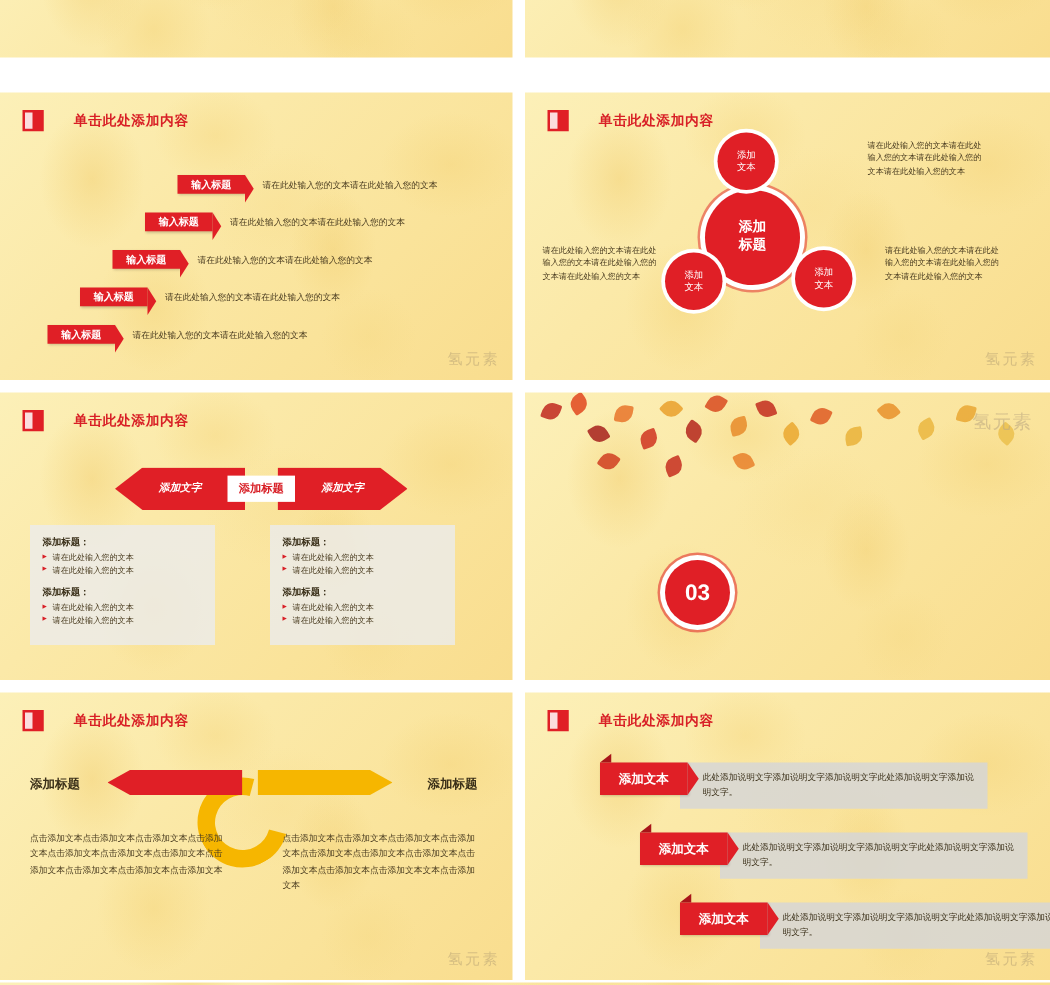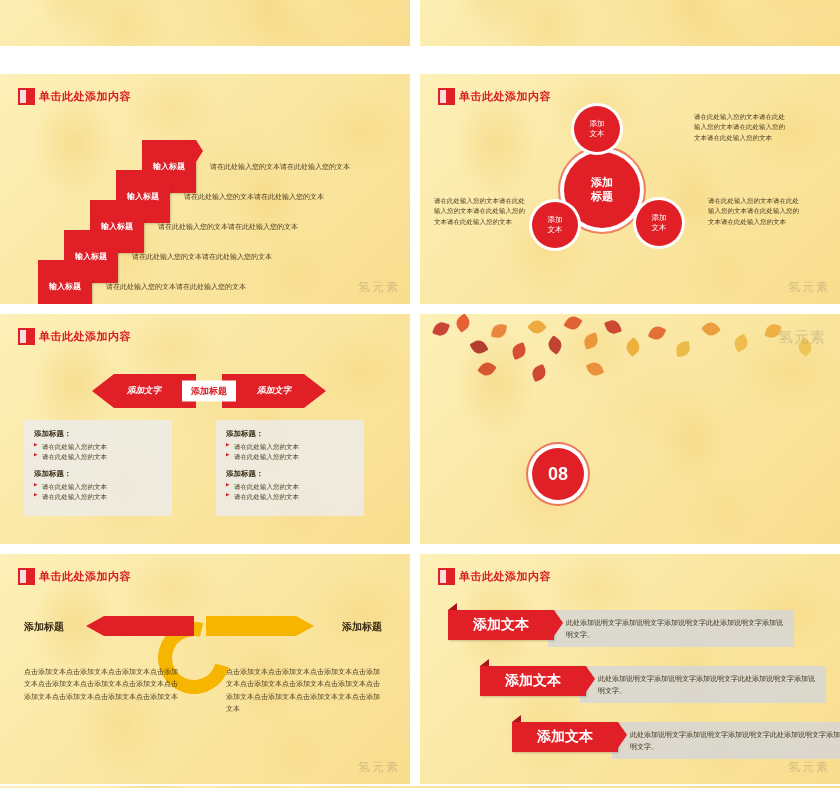--- a/index.html
+++ b/index.html
@@ -32,21 +32,21 @@
       radial-gradient(ellipse 65px 75px at 30% 75%, rgba(244,212,120,.45) 0%, rgba(244,212,120,0) 70%),
       radial-gradient(ellipse 55px 55px at 72% 85%, rgba(246,218,134,.45) 0%, rgba(246,218,134,0) 70%),
       radial-gradient(ellipse 90px 70px at 55% 40%, rgba(247,220,140,.35) 0%, rgba(247,220,140,0) 70%);
     pointer-events: none;
   }
   
   .slide-header {
     position: absolute;
     display: flex;
     align-items: center;
-    gap: 4px;
+    gap: 24px;
     top: 14px; left: 18px;
     z-index: 5;
   }
   .hdr-mark {
     width: 17px; height: 17px;
     background: #e01f26;
     position: relative;
   }
   .hdr-mark::after {
     content: "";
@@ -87,21 +87,21 @@
 
   
   #s3 { left: 0; top: 74px; width: 410px; height: 230px; }
   .s3-row { position: absolute; display: flex; align-items: center; }
   .s3-label {
     position: relative;
     background: #e01f26;
     color: #fff;
     font-size: 8px;
     font-weight: bold;
-    padding: 21px 11px;
+    padding: 2px 11px;
     white-space: nowrap;
     box-shadow: 1px 1px 2px rgba(0,0,0,.18);
   }
   .s3-label::after {
     content: "";
     position: absolute;
     right: -7px; top: 0;
     border-top: 11px solid transparent;
     border-bottom: 11px solid transparent;
     border-left: 7px solid #e01f26;
@@ -281,25 +281,26 @@
     font-size: 7px; color: #4a3c20; line-height: 1.75;
   }
 
   
   #s8 { left: 420px; top: 554px; width: 420px; height: 230px; }
   .s8-item { position: absolute; display: flex; align-items: flex-start; }
   .s8-tag {
     position: relative;
     background: #e01f26;
     color: #fff;
-    font-size: 14px; font-weight: bold;
-    padding: 6px 25px;
+    font-size: 10px; font-weight: bold;
+    padding: 6px 15px;
     white-space: nowrap;
     z-index: 2;
     box-shadow: 1px 1px 2px rgba(0,0,0,.2);
+    margin-left: 32px;
   }
   .s8-tag::before {
     content: "";
     position: absolute;
     left: 0; top: -7px;
     width: 0; height: 0;
     border-bottom: 7px solid #a81419;
     border-left: 9px solid transparent;
   }
   .s8-tag::after {
@@ -452,21 +453,21 @@
       <div class="leaf" style="left:230px; top:12px; background:#de5a22; transform:rotate(25deg);"></div>
       <div class="leaf" style="left:256px; top:28px; background:#e9b13a; transform:rotate(-10deg);"></div>
       <div class="leaf" style="left:284px; top:8px;  background:#e8902b; transform:rotate(50deg);"></div>
       <div class="leaf" style="left:314px; top:22px; background:#eab63f; transform:rotate(-28deg);"></div>
       <div class="leaf" style="left:346px; top:10px; background:#e9a733; transform:rotate(15deg);"></div>
       <div class="leaf" style="left:378px; top:26px; background:#ebc04c; transform:rotate(-50deg);"></div>
       <div class="leaf" style="left:60px;  top:48px; background:#d03d20; transform:rotate(35deg);"></div>
       <div class="leaf" style="left:112px; top:52px; background:#c62e1e; transform:rotate(-22deg);"></div>
       <div class="leaf" style="left:168px; top:48px; background:#e7802a; transform:rotate(65deg);"></div>
     </div>
-    <div class="s6-badge">08</div>
+    <div class="s6-badge">03</div>
     <div class="wm-big">氢元素</div>
   </div>
 
   <div class="slide" id="s7">
     <div class="slide-header">
       <div class="hdr-mark"></div>
       <div class="hdr-title">单击此处添加内容</div>
     </div>
 
     <div class="s7-swirl"></div>

